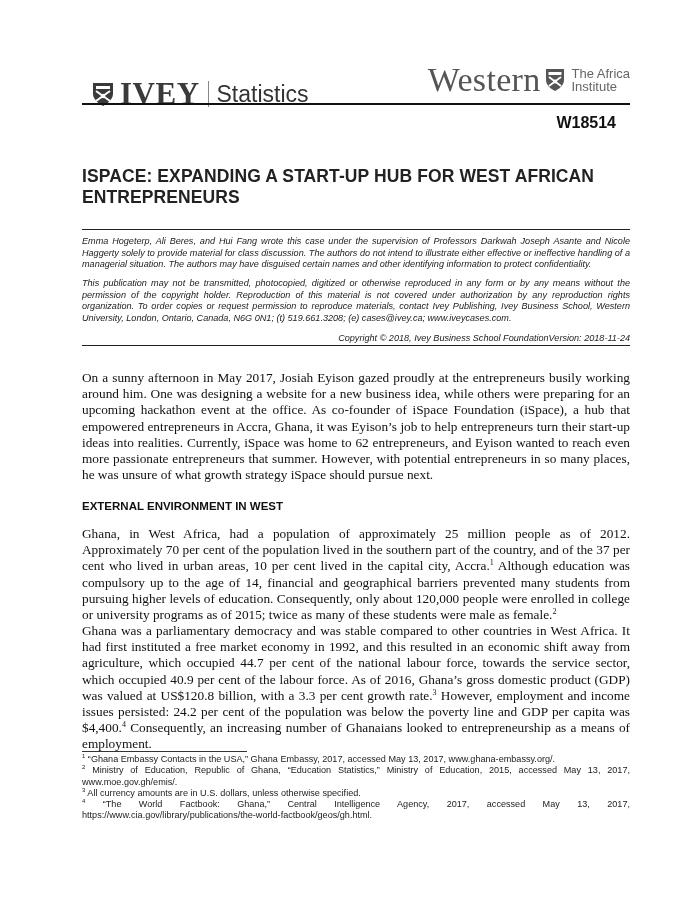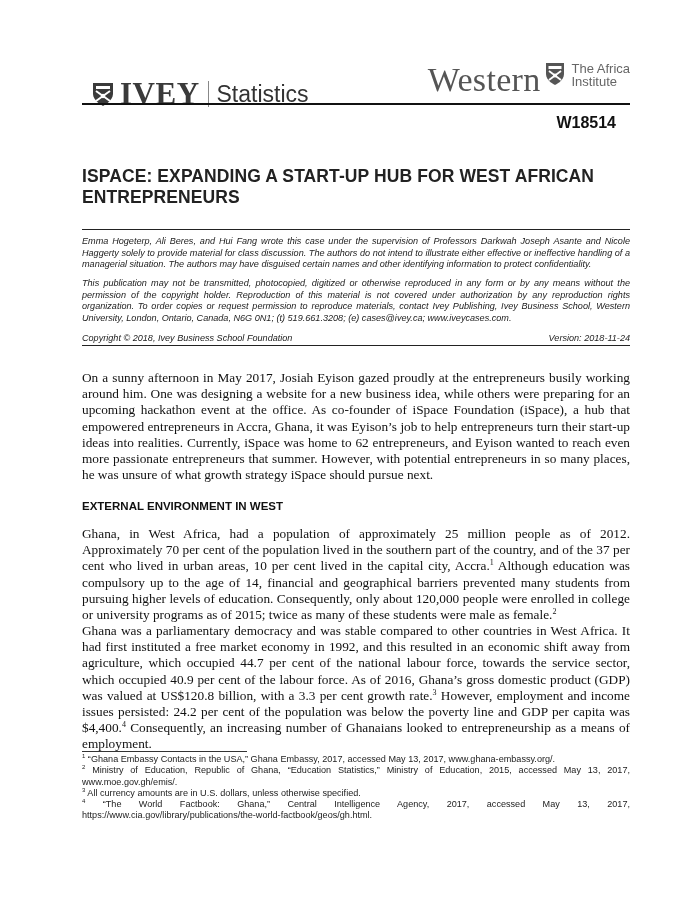--- a/index.html
+++ b/index.html
@@ -7,35 +7,35 @@
   .page { position: absolute; left: 0; top: 0; width: 700px; height: 906px; }
 
   
   .hdr { position: absolute; left: 82px; top: 62px; width: 548px; height: 40px; }
   .ivey-logo { position: absolute; left: 10px; top: 2px; display: flex; align-items: center; margin-top: 14px; }
   .shield { width: 22px; height: 26px; margin-right: 6px; }
   .ivey-word { font-family: "Liberation Serif", serif; font-size: 31px; font-weight: bold; color: #3a3a3a; letter-spacing: 0.5px; line-height: 32px; }
   .ivey-sep { width: 1px; height: 26px; background: #888; margin: 0 8px 0 8px; }
   .ivey-pub { font-family: "Liberation Sans", sans-serif; font-size: 23px; color: #333; line-height: 32px; }
 
-  .western-logo { position: absolute; right: 0; top: 0; display: flex; align-items: flex-start; }
+  .western-logo { position: absolute; right: 0; top: 0; display: flex; align-items: center; }
   .western-word { font-family: "Liberation Serif", serif; font-size: 34px; color: #555; line-height: 36px; letter-spacing: 0.3px; }
   .western-shield { width: 20px; height: 24px; margin: 0 6px 0 5px; }
   .africa { font-family: "Liberation Sans", sans-serif; font-size: 13px; color: #666; line-height: 13px; }
 
   .hdr-rule { position: absolute; left: 82px; top: 103px; width: 548px; height: 2px; background: #111; }
   .case-id { position: absolute; right: 84px; top: 114px; font-family: "Liberation Sans", sans-serif; font-weight: bold; font-size: 16px; color: #111; }
 
   .title { position: absolute; left: 82px; top: 166px; width: 548px; font-family: Liberation Sans, sans-serif; font-weight: bold; font-size: 17.5px; line-height: 21px; color: #222; letter-spacing: 0.1px; }
 
   .rule-thin { position: absolute; left: 82px; height: 1px; background: #222; width: 548px; }
 
   .fine { position: absolute; left: 82px; width: 548px; font-family: "Liberation Sans", sans-serif; font-style: italic; font-size: 9.1px; line-height: 11.6px; text-align: justify; color: #222; }
 
-  .copyright-row { position: absolute; left: 82px; top: 333px; width: 548px; display: flex; justify-content: space-between; font-family: "Liberation Sans", sans-serif; font-style: italic; font-size: 9.1px; color: #222; }
+  .copyright-row { position: absolute; left: 82px; top: 333px; width: 548px; display: flex; justify-content: flex-end; font-family: "Liberation Sans", sans-serif; font-style: italic; font-size: 9.1px; color: #222; }
 
   .body-p { position: absolute; left: 82px; width: 548px; font-family: "Liberation Serif", serif; font-size: 13.3px; line-height: 16.2px; text-align: justify; color: #111; margin: 0; }
   .body-p sup { font-size: 8px; line-height: 0; }
 
   .section-h { position: absolute; left: 82px; top: 500px; font-family: "Liberation Sans", sans-serif; font-weight: bold; font-size: 11.5px; color: #111; }
 
   .fn-rule { position: absolute; left: 82px; top: 751px; width: 165px; height: 1px; background: #333; }
   .footnotes { position: absolute; left: 82px; top: 754px; width: 548px; font-family: "Liberation Sans", sans-serif; font-size: 9.1px; line-height: 11.3px; color: #222; }
   .fn { text-align: justify; }
   .fn sup { font-size: 6px; line-height: 0; }

